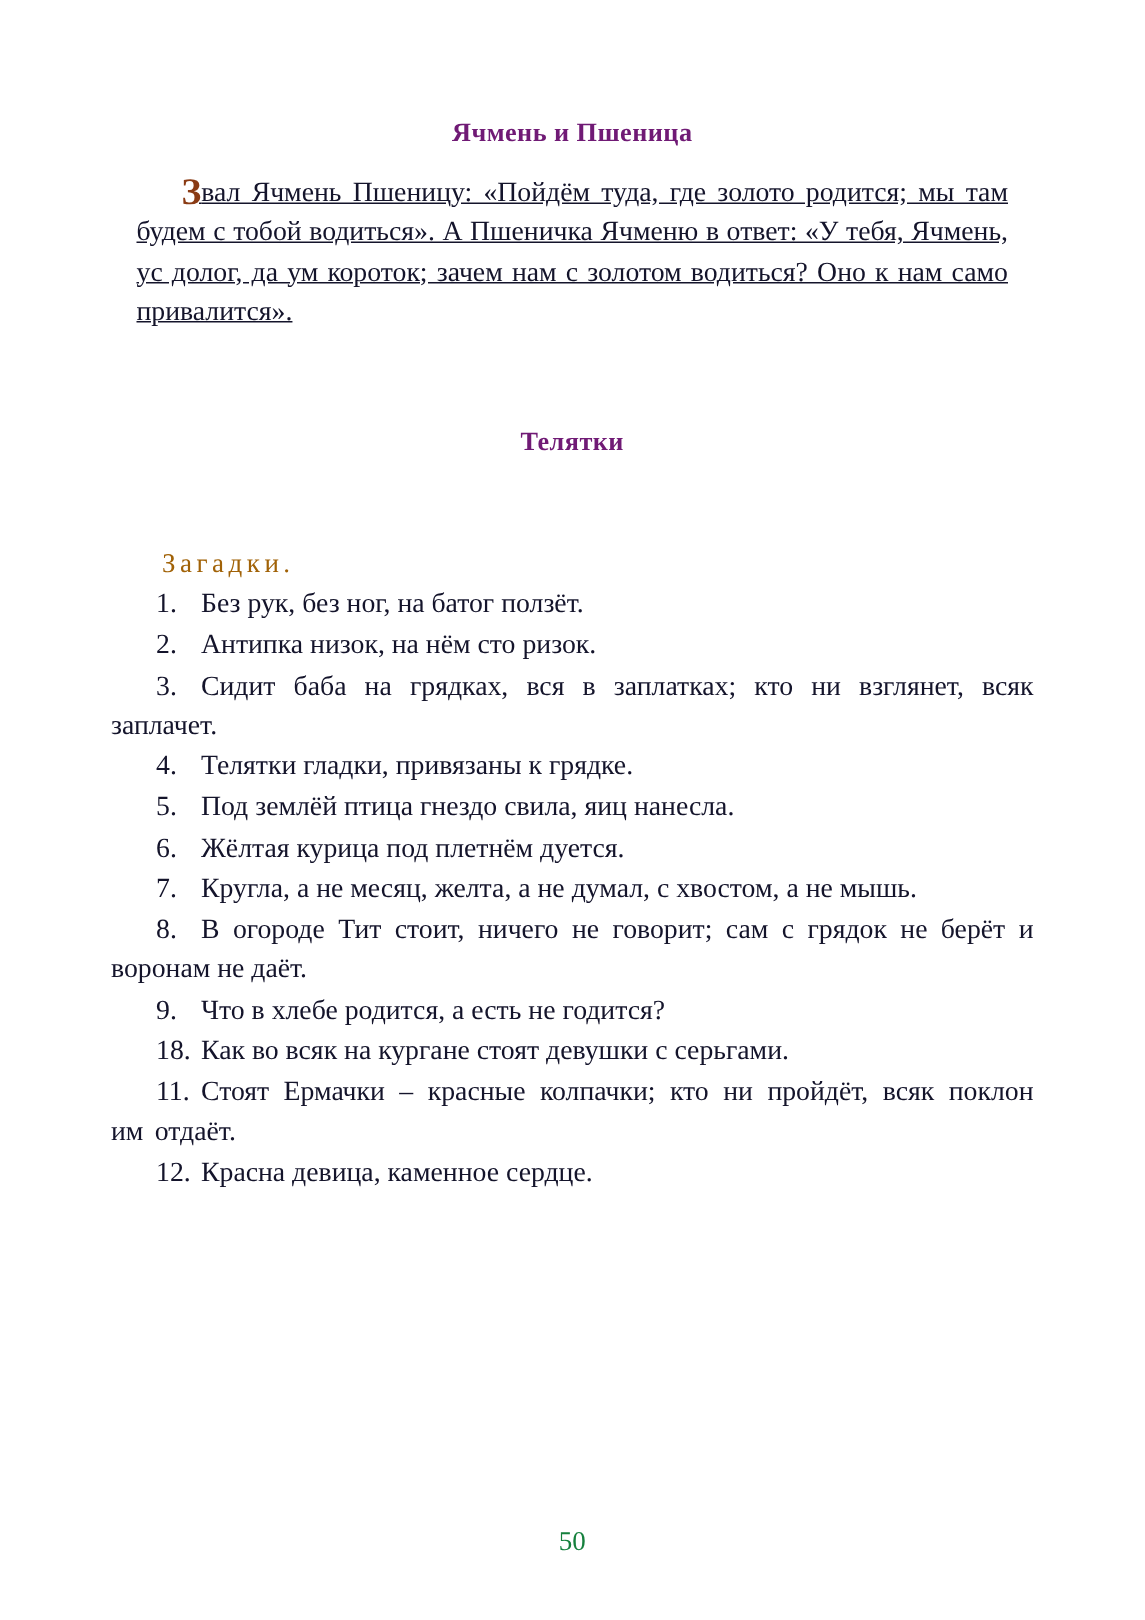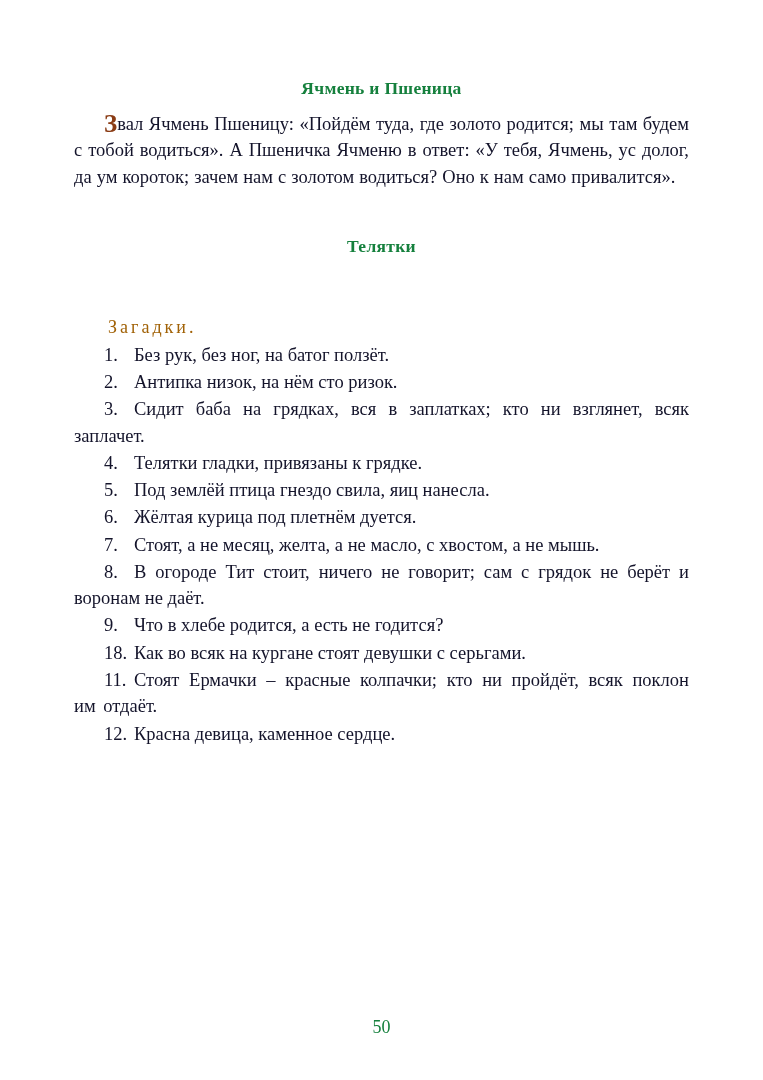--- a/index.html
+++ b/index.html
@@ -21,31 +21,32 @@
     box-sizing: border-box;
     padding: 78px 74px 0 74px;
   }
   .section {
     margin: 0;
   }
   .section-title {
     text-align: center;
     font-weight: bold;
     font-size: 17.5px;
-    color: #15803d;
+    color: #701a75;
     letter-spacing: 0.3px;
     margin: 0 0 12px 0;
   }
   .body-text {
     font-size: 18.5px;
     line-height: 1.42;
     text-align: justify;
     color: #14142b;
-    margin: 0;
+    margin: 17px;
     word-spacing: 0.4px;
+    text-decoration: underline;
   }
   .body-text .indent {
     display: inline-block;
     width: 30px;
   }
   .dropcap {
     color: #8a3b14;
     font-weight: bold;
     font-size: 25px;
     line-height: 0;
@@ -118,21 +119,21 @@
 
   <div class="section">
     <div class="riddles-heading">Загадки.</div>
     <ol class="riddles">
       <li><span class="rnum">1.</span><span class="rtext">Без рук, без ног, на батог ползёт.</span></li>
       <li><span class="rnum">2.</span><span class="rtext">Антипка низок, на нём сто ризок.</span></li>
       <li><span class="rnum">3.</span><span class="rtext">Сидит баба на грядках, вся в заплатках; кто ни взглянет, всяк заплачет.</span></li>
       <li><span class="rnum">4.</span><span class="rtext">Телятки гладки, привязаны к грядке.</span></li>
       <li><span class="rnum">5.</span><span class="rtext">Под землёй птица гнездо свила, яиц нанесла.</span></li>
       <li><span class="rnum">6.</span><span class="rtext">Жёлтая курица под плетнём дуется.</span></li>
-      <li><span class="rnum">7.</span><span class="rtext">Стоят, а не месяц, желта, а не масло, с хвостом, а не мышь.</span></li>
+      <li><span class="rnum">7.</span><span class="rtext">Кругла, а не месяц, желта, а не думал, с хвостом, а не мышь.</span></li>
       <li><span class="rnum">8.</span><span class="rtext">В огороде Тит стоит, ничего не говорит; сам с грядок не берёт и воронам не даёт.</span></li>
       <li><span class="rnum">9.</span><span class="rtext">Что в хлебе родится, а есть не годится?</span></li>
       <li><span class="rnum wide">18.</span><span class="rtext">Как во всяк на кургане стоят девушки с серьгами.</span></li>
       <li><span class="rnum wide">11.</span><span class="rtext sp-wide">Стоят Ермачки – красные колпачки; кто ни пройдёт, всяк поклон им отдаёт.</span></li>
       <li><span class="rnum wide">12.</span><span class="rtext">Красна девица, каменное сердце.</span></li>
     </ol>
   </div>
 
   <div class="page-number">50</div>
 

